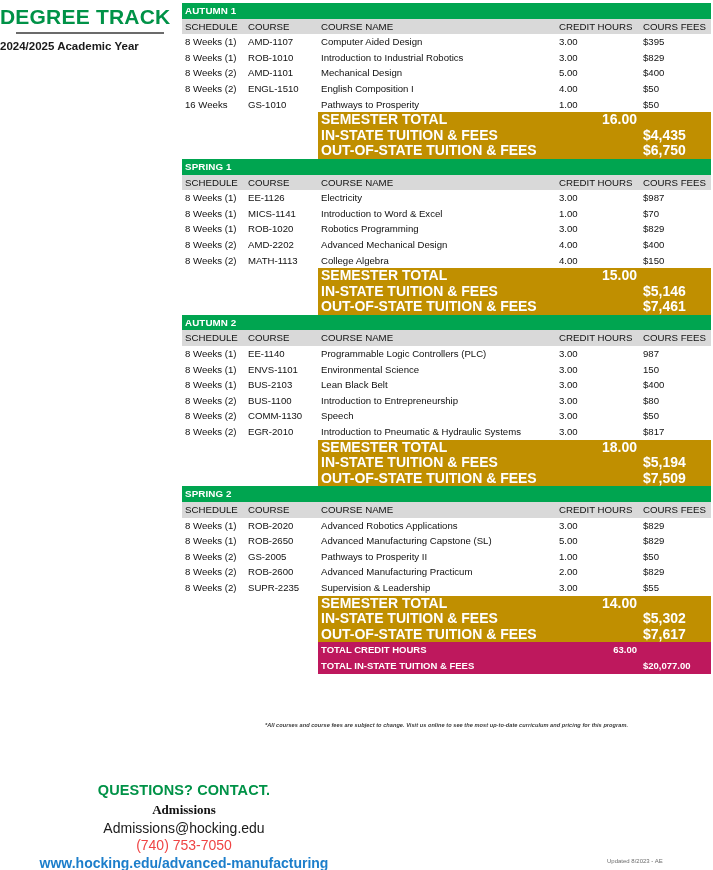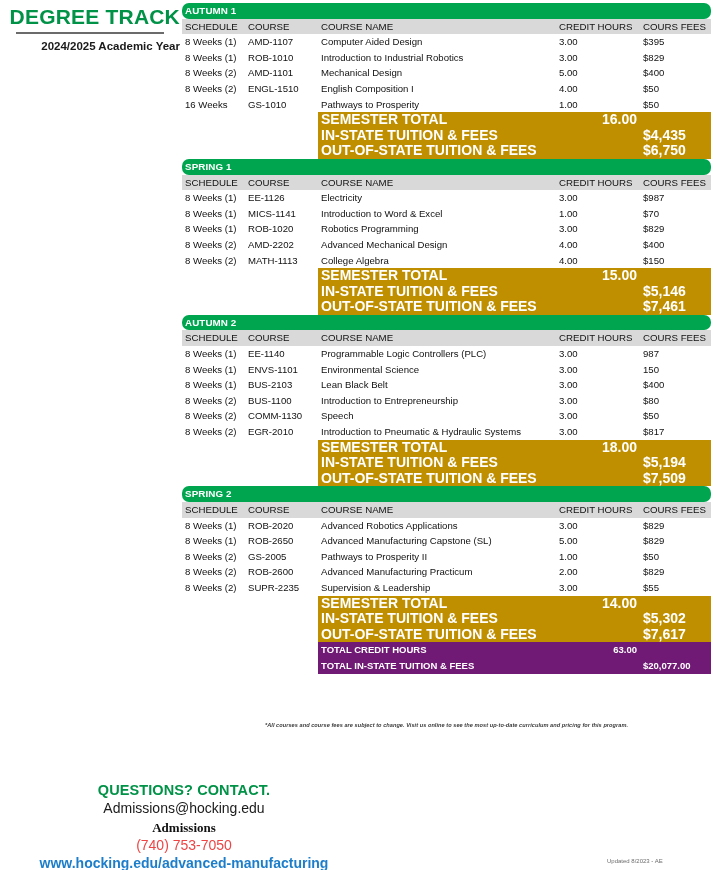--- a/index.html
+++ b/index.html
@@ -18,21 +18,21 @@
     overflow: hidden;
     background: #ffffff;
   }
 
   
   #brand {
     position: absolute;
     left: 0;
     top: 6px;
     width: 180px;
-    text-align: right;
+    text-align: left;
   }
   #brand-title {
     font-size: 21px;
     font-weight: bold;
     letter-spacing: 0.2px;
     color: #009247;
     font-family: "Liberation Sans", sans-serif;
     line-height: 1.05;
     white-space: nowrap;
   }
@@ -82,21 +82,20 @@
   tr.season td {
     background: #00a550;
     color: #ffffff;
     font-weight: bold;
     font-size: 9.8px;
     letter-spacing: 0.1px;
     border-left: 1px solid #3f3f3f;
     border-right: 1px solid #3f3f3f;
     border-top: 1px solid #3f3f3f;
     border-bottom: 1px solid #3f3f3f;
-    border-radius: 7px;
   }
 
   
   tr.colhead td {
     background: #d9d9d9;
     color: #111111;
     font-weight: normal;
     font-size: 9.7px;
     border-bottom: 1px solid #ffffff;
     border-left: 1px solid #bfbfbf;
@@ -130,21 +129,21 @@
   tr.gold td.goldcell.last { border-right: 1px solid #3f3f3f; }
   tr.gold.last-gold td.goldcell { border-bottom: 1px solid #3f3f3f; }
 
   
   tr.purple td.blank {
     background: #ffffff;
     border-bottom: 1px solid #ffffff;
   }
   tr.purple td.blank.first { border-left: 1px solid #3f3f3f; }
   tr.purple td.purplecell {
-    background: #701a75;
+    background: #be185d;
     color: #ffffff;
     font-weight: bold;
     font-size: 9.5px;
     border-bottom: 1px solid #51217a;
     border-left: 1px solid #3f3f3f;
     margin-top: 7px;
   }
   tr.purple td.purplecell.last { border-right: 1px solid #3f3f3f; }
   tr.purple.final td.purplecell { border-bottom: 1px solid #3f3f3f; }
   tr.purple.final td.blank { border-bottom: 1px solid #3f3f3f; }
@@ -518,21 +517,21 @@
           <td class="purplecell"></td>
           <td class="purplecell last">$20,077.00</td>
         </tr>
       </tbody>
   </table>
 
   <div id="footnote">*All courses and course fees are subject to change. Visit us online to see the most up-to-date curriculum and pricing for this program.</div>
 
   <div id="contact">
     <div id="contact-heading">QUESTIONS? CONTACT.</div>
+    <div id="contact-dept">Admissions</div>
     <div id="contact-email">Admissions@hocking.edu</div>
-    <div id="contact-dept">Admissions</div>
     <div id="contact-phone">(740) 753-7050</div>
     <div id="contact-url">www.hocking.edu/advanced-manufacturing</div>
   </div>
 
   <div id="updated-stamp">Updated 8/2023 - AE</div>
 
 </div>
 
 </body></html>

